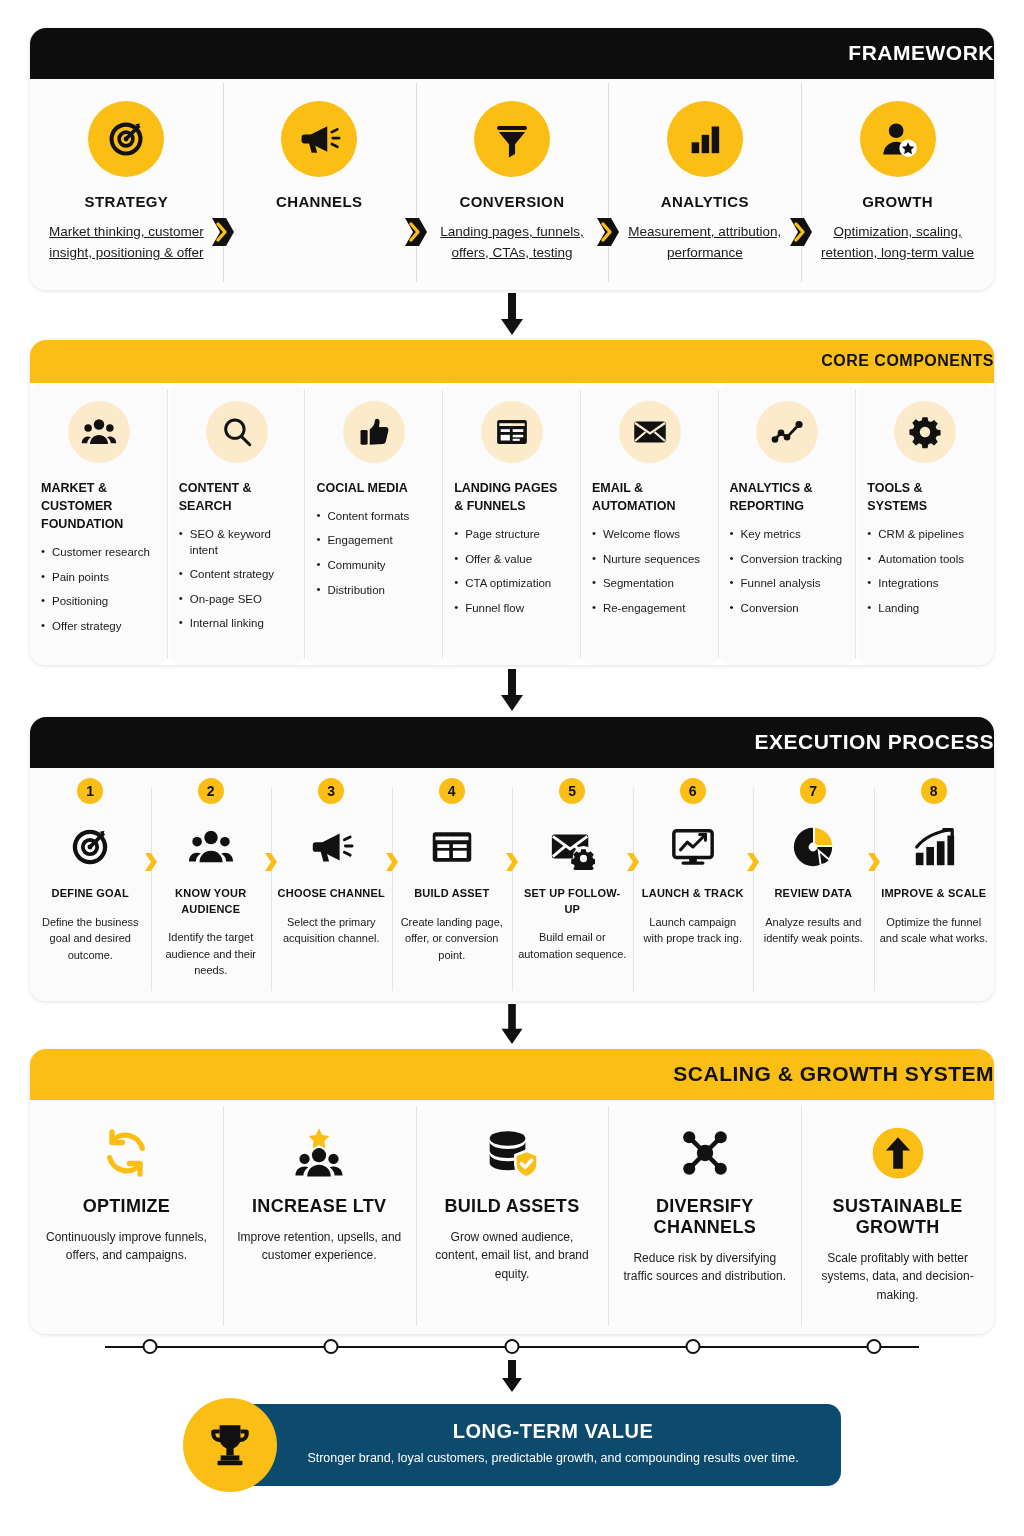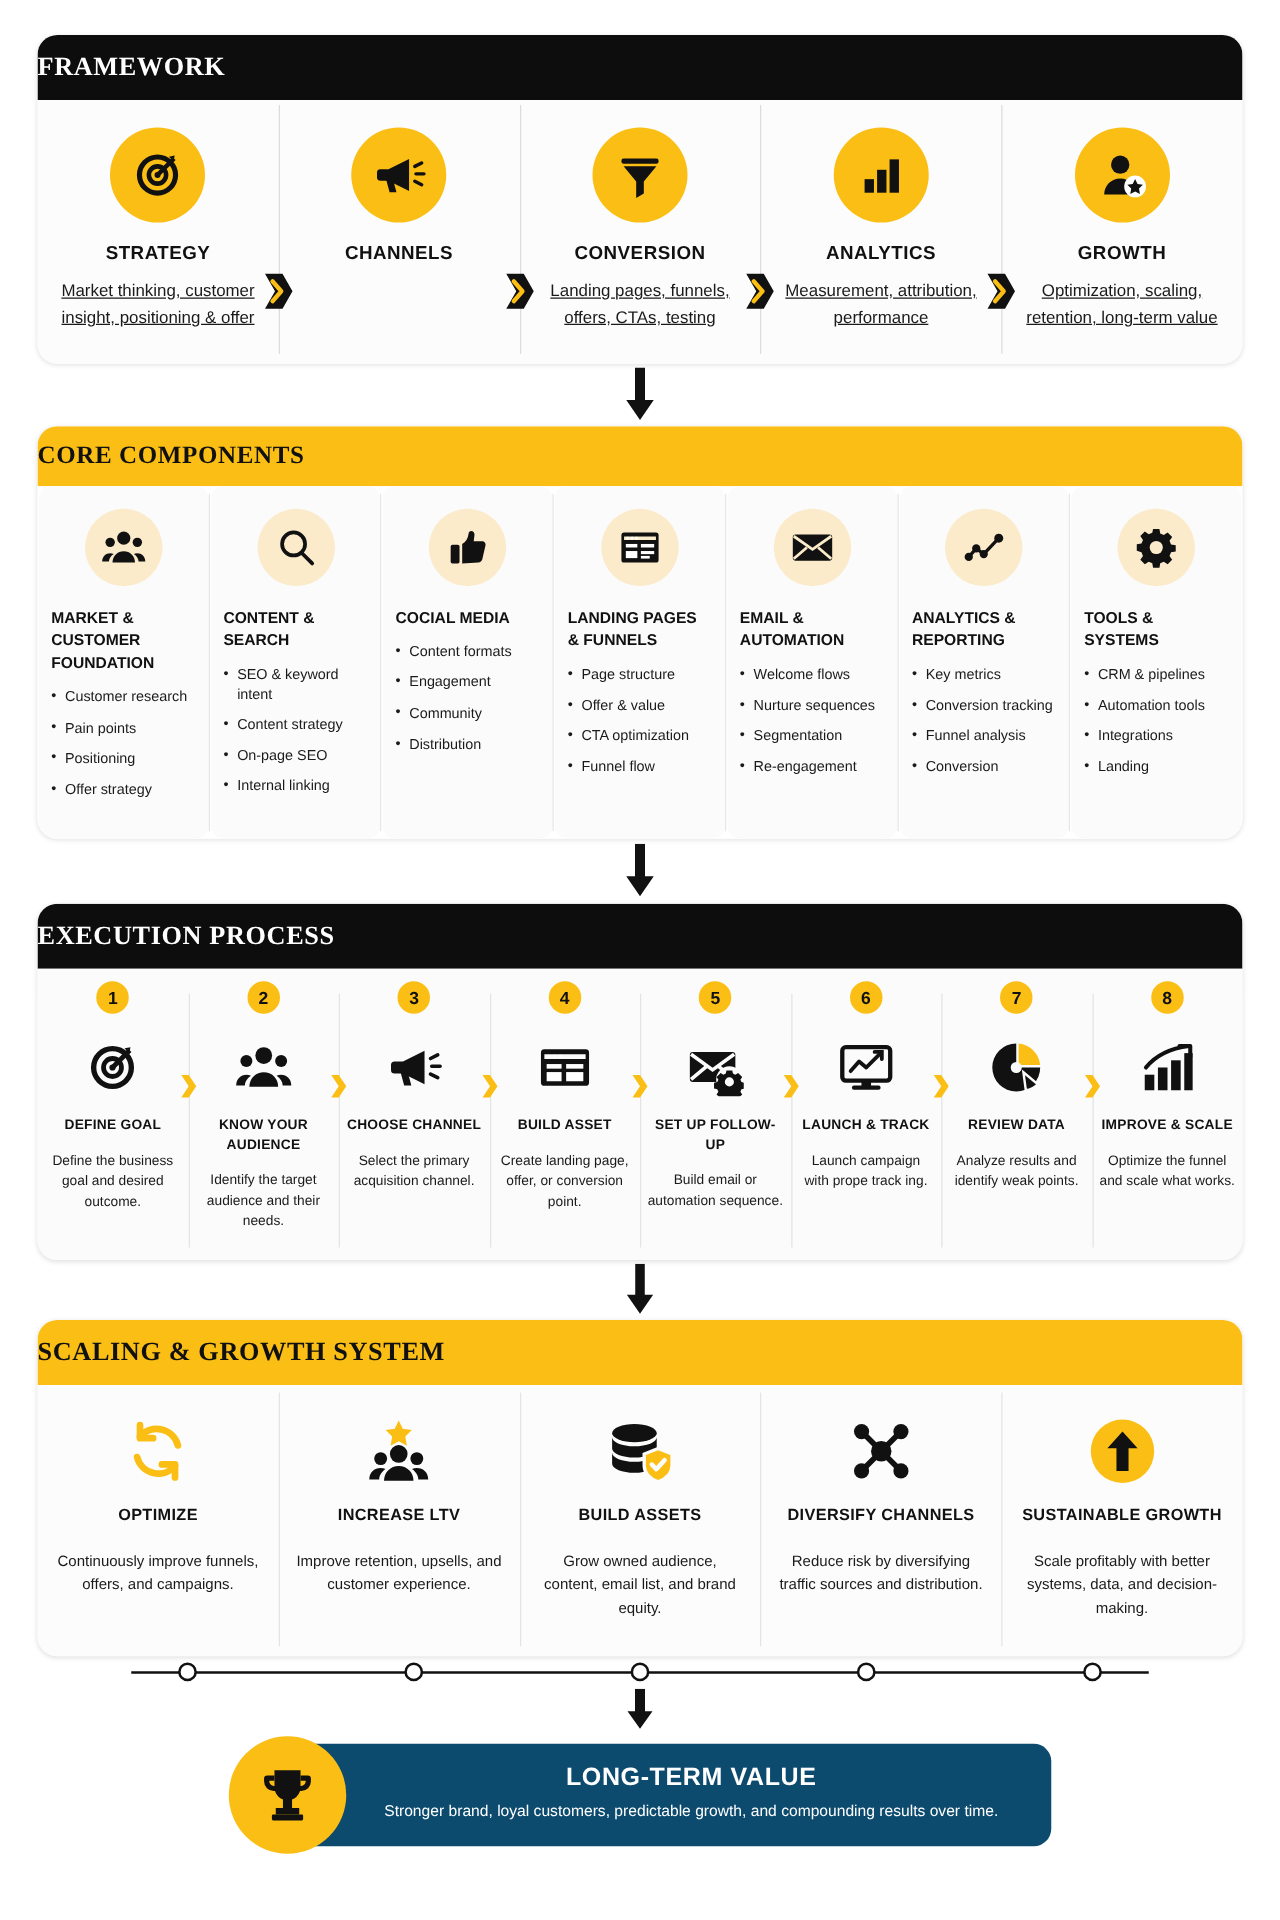--- a/index.html
+++ b/index.html
@@ -8,21 +8,21 @@
     background: #ffffff;
     font-family: "Liberation Sans", "DejaVu Sans", sans-serif;
     color: #111111;
     overflow: hidden;
   }
   .page { position: relative; width: 1024px; height: 1536px; padding: 0 30px; }
 
   
   .section { border-radius: 16px; overflow: hidden; box-shadow: 0 1px 4px rgba(0,0,0,.12); }
   .sec-head {
-    text-align: left; font-weight: 800; letter-spacing: .5px; font-family: Liberation Serif, serif;
+    text-align: right; font-weight: 800; letter-spacing: .5px;
   }
   .sec-head.dark { background: #0d0d0d; color: #ffffff; }
   .sec-head.yellow { background: #FBBE15; color: #111111; }
 
   
   #framework { margin-top: 28px; }
   #framework .sec-head { font-size: 21px; padding: 13px 0 14px; }
   .fw-body { display: flex; background: #fcfcfc; position: relative; }
   .fw-card {
     flex: 1 1 0; padding: 22px 10px 26px; text-align: center;
@@ -41,21 +41,21 @@
   .fw-desc { font-size: 13.5px; line-height: 1.55; color: #1a1a1a; text-decoration: underline; }
   .chev {
     position: absolute; top: 138px; width: 26px; height: 30px; z-index: 5;
   }
 
   
   .v-arrow { display: flex; justify-content: center; align-items: center; }
   .v-arrow svg { display: block; }
 
   
-  #core .sec-head { font-size: 20px; padding: 12px 0 13px; }
+  #core .sec-head { font-size: 16px; padding: 12px 0 13px; }
   .cc-body { display: flex; background: #ffffff; padding: 0; }
   .cc-card {
     flex: 1 1 0; padding: 18px 10px 22px; background: #fbfbfb;
     border-radius: 10px; margin: 0 1px; position: relative;
   }
   .cc-card::after {
     content: ""; position: absolute; right: -1px; top: 6px; bottom: 6px;
     width: 1px; background: #e6e6e6;
   }
   .cc-card:last-child::after { display: none; }
@@ -93,21 +93,21 @@
 
   
   #scaling .sec-head { font-size: 21px; padding: 13px 0 14px; }
   .sc-body { display: flex; background: #fcfcfc; }
   .sc-card { flex: 1 1 0; text-align: center; padding: 22px 14px 30px; position: relative; }
   .sc-card + .sc-card::before {
     content: ""; position: absolute; left: 0; top: 6px; bottom: 8px;
     width: 1px; background: #e4e4e4;
   }
   .sc-icon { height: 62px; display: flex; align-items: center; justify-content: center; margin-bottom: 12px; }
-  .sc-title { font-size: 13px; font-weight: 800; letter-spacing: .3px; margin-bottom: 21px; }
+  .sc-title { font-size: 18px; font-weight: 800; letter-spacing: .3px; margin-bottom: 11px; }
   .sc-desc { font-size: 12px; line-height: 1.55; color: #1a1a1a; }
 
   .timeline { position: relative; height: 26px; margin: 0 30px; }
   .timeline .line { position: absolute; left: 5%; right: 5%; top: 12px; height: 2px; background: #111; }
   .timeline .dot {
     position: absolute; top: 5px; width: 15px; height: 15px; border-radius: 50%;
     background: #fff; border: 2px solid #111; transform: translateX(-50%);
   }
 
   

